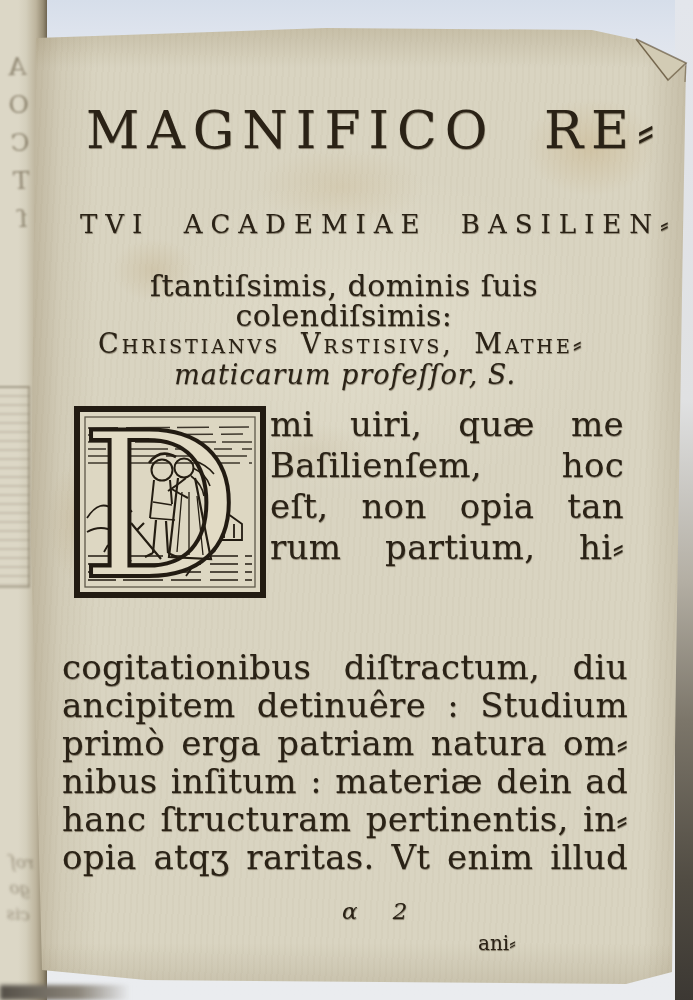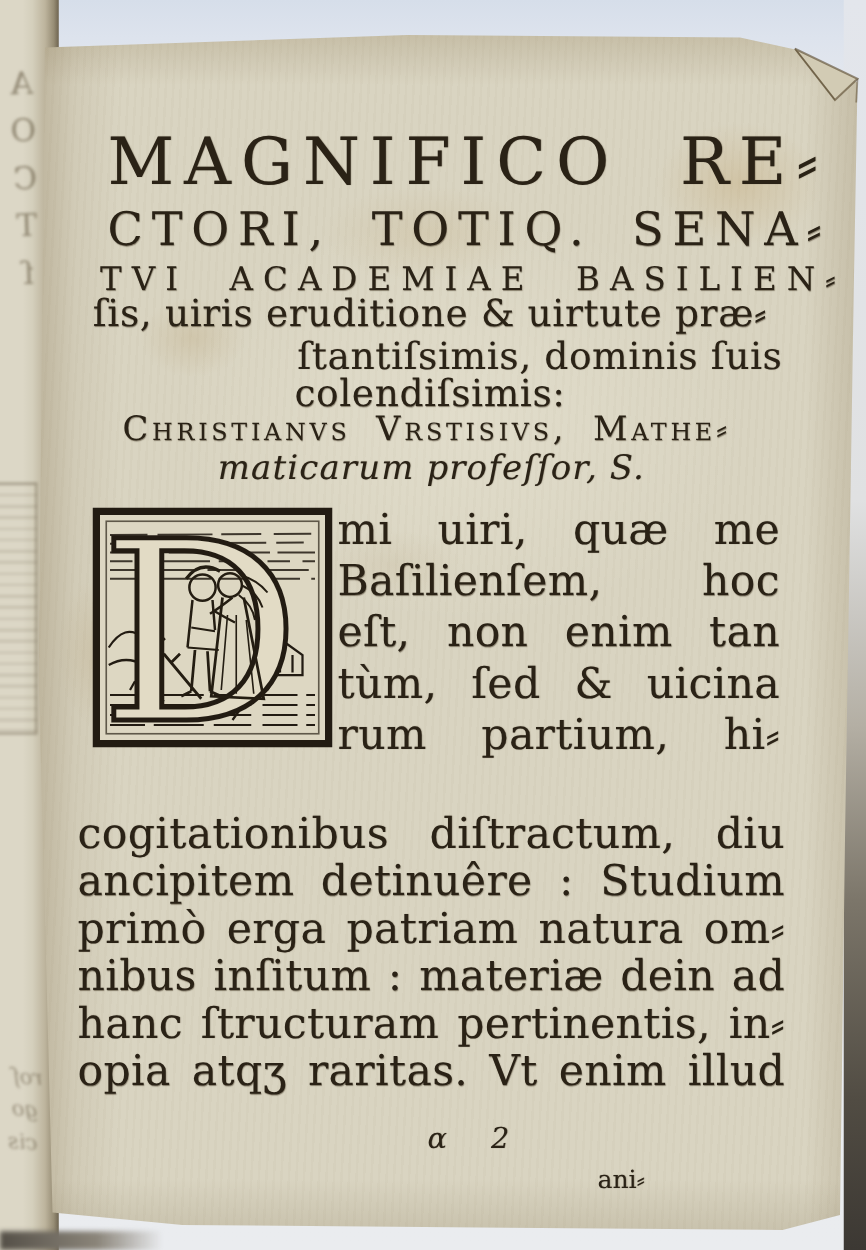--- a/index.html
+++ b/index.html
@@ -52,21 +52,21 @@
       linear-gradient(0deg, rgba(108,92,58,.20) 0, transparent 55px),
       linear-gradient(180deg, rgba(128,108,68,.24) 0, transparent 46px);
     filter:drop-shadow(0 0 1px rgba(82,64,34,.65)) drop-shadow(2px 3px 4px rgba(60,52,34,.35));
   }
   
   .t{position:absolute;color:#2a2216;text-shadow:0.4px 0.5px 0.8px rgba(52,40,22,.5);white-space:nowrap;}
   .h1{left:60px;top:78px;font-size:52px;letter-spacing:8px;word-spacing:24px;}
   .h2{left:60px;top:140px;font-size:37px;letter-spacing:7px;word-spacing:13px;}
   .h3{left:54px;top:187px;font-size:26px;letter-spacing:8px;word-spacing:17px;}
   .hc{left:36px;top:0;width:564px;font-size:30px;text-align:center;letter-spacing:0.5px;white-space:nowrap;}
-  .h4{top:212px;} .h5{top:246px;text-align:right;} .h6{top:276px;}
+  .h4{top:212px;} .h5{top:246px;} .h6{top:276px;}
   .sal1{left:72px;top:306px;font-size:27px;font-variant:small-caps;letter-spacing:3px;word-spacing:9px;}
   .sal2{left:36px;top:337px;width:454px;font-size:27px;font-style:italic;text-align:right;letter-spacing:1px;}
   .initial{position:absolute;left:48px;top:384px;width:192px;height:192px;}
   .sidecol{position:absolute;left:244px;top:382px;width:354px;}
   .fullcol{position:absolute;left:36px;top:626px;width:566px;}
   .bline{font-size:34px;color:#2a2216;text-shadow:0.4px 0.5px 0.8px rgba(52,40,22,.5);
     text-align:justify;text-align-last:justify;letter-spacing:0.3px;}
   .sidecol .bline{line-height:41px;height:41px;}
   .fullcol .bline{line-height:38px;height:38px;}
   .sig{left:316px;top:876px;font-size:23px;font-style:italic;letter-spacing:14px;color:#2a2216;}
@@ -93,23 +93,21 @@
     <div class="ghost-low">
       <span>roſ</span>
       <span>go</span>
       <span>cis</span>
     </div>
   </div>
 
   <div class="page">
 
     <div class="t h1">MAGNIFICO RE⸗</div>
-    <div class="t h2">CTORI, TOTIQ. SENA⸗</div>
     <div class="t h3">TVI ACADEMIAE BASILIEN⸗</div>
-    <div class="t hc h4">ſis, uiris eruditione &amp; uirtute præ⸗</div>
     <div class="t hc h5">ſtantiſsimis, dominis ſuis</div>
     <div class="t hc h6">colendiſsimis:</div>
 
     <div class="t sal1">Christianvs Vrstisivs, Mathe⸗</div>
     <div class="t sal2">maticarum profeſſor, S.</div>
 
     <svg class="initial" viewBox="0 0 192 192">
       <rect x="3" y="3" width="186" height="186" fill="#ddd7c2" stroke="#221b12" stroke-width="6"></rect>
       <rect x="11" y="11" width="170" height="170" fill="none" stroke="#2a2216" stroke-width="1.3" opacity="0.7"></rect>
       <g stroke="#221b12" stroke-width="1.6" opacity="0.85">
@@ -140,22 +138,21 @@
         <path d="M82,114 L79,147 M92,115 L94,147 M79,147 l-8,4 M94,147 l9,4" stroke-width="2.2"></path>
         <path d="M104,72 L95,151 L137,153 L121,72" stroke-width="2.2"></path>
         <path d="M108,86 L103,146 M115,86 L115,149 M123,90 L129,149" stroke-width="1.3"></path>
         <path d="M57,117 L87,153 M63,124 l7,-7" stroke-width="2.2"></path>
       </g>
     </svg>
 
     <div class="sidecol">
       <div class="bline">mi uiri, quæ me</div>
       <div class="bline">Baſilienſem, hoc</div>
-      <div class="bline">eſt, non enim tan</div>
-      <div class="bline">tùm, ſed &amp; uicina</div>
+      <div class="bline">eſt, non opia tan</div>
       <div class="bline">rum partium, hi⸗</div>
     </div>
 
     <div class="fullcol">
       <div class="bline">cogitationibus diſtractum, diu</div>
       <div class="bline">ancipitem detinuêre : Studium</div>
       <div class="bline">primò erga patriam natura om⸗</div>
       <div class="bline">nibus inſitum : materiæ dein ad</div>
       <div class="bline">hanc ſtructuram pertinentis, in⸗</div>
       <div class="bline">opia atqʒ raritas. Vt enim illud</div>

